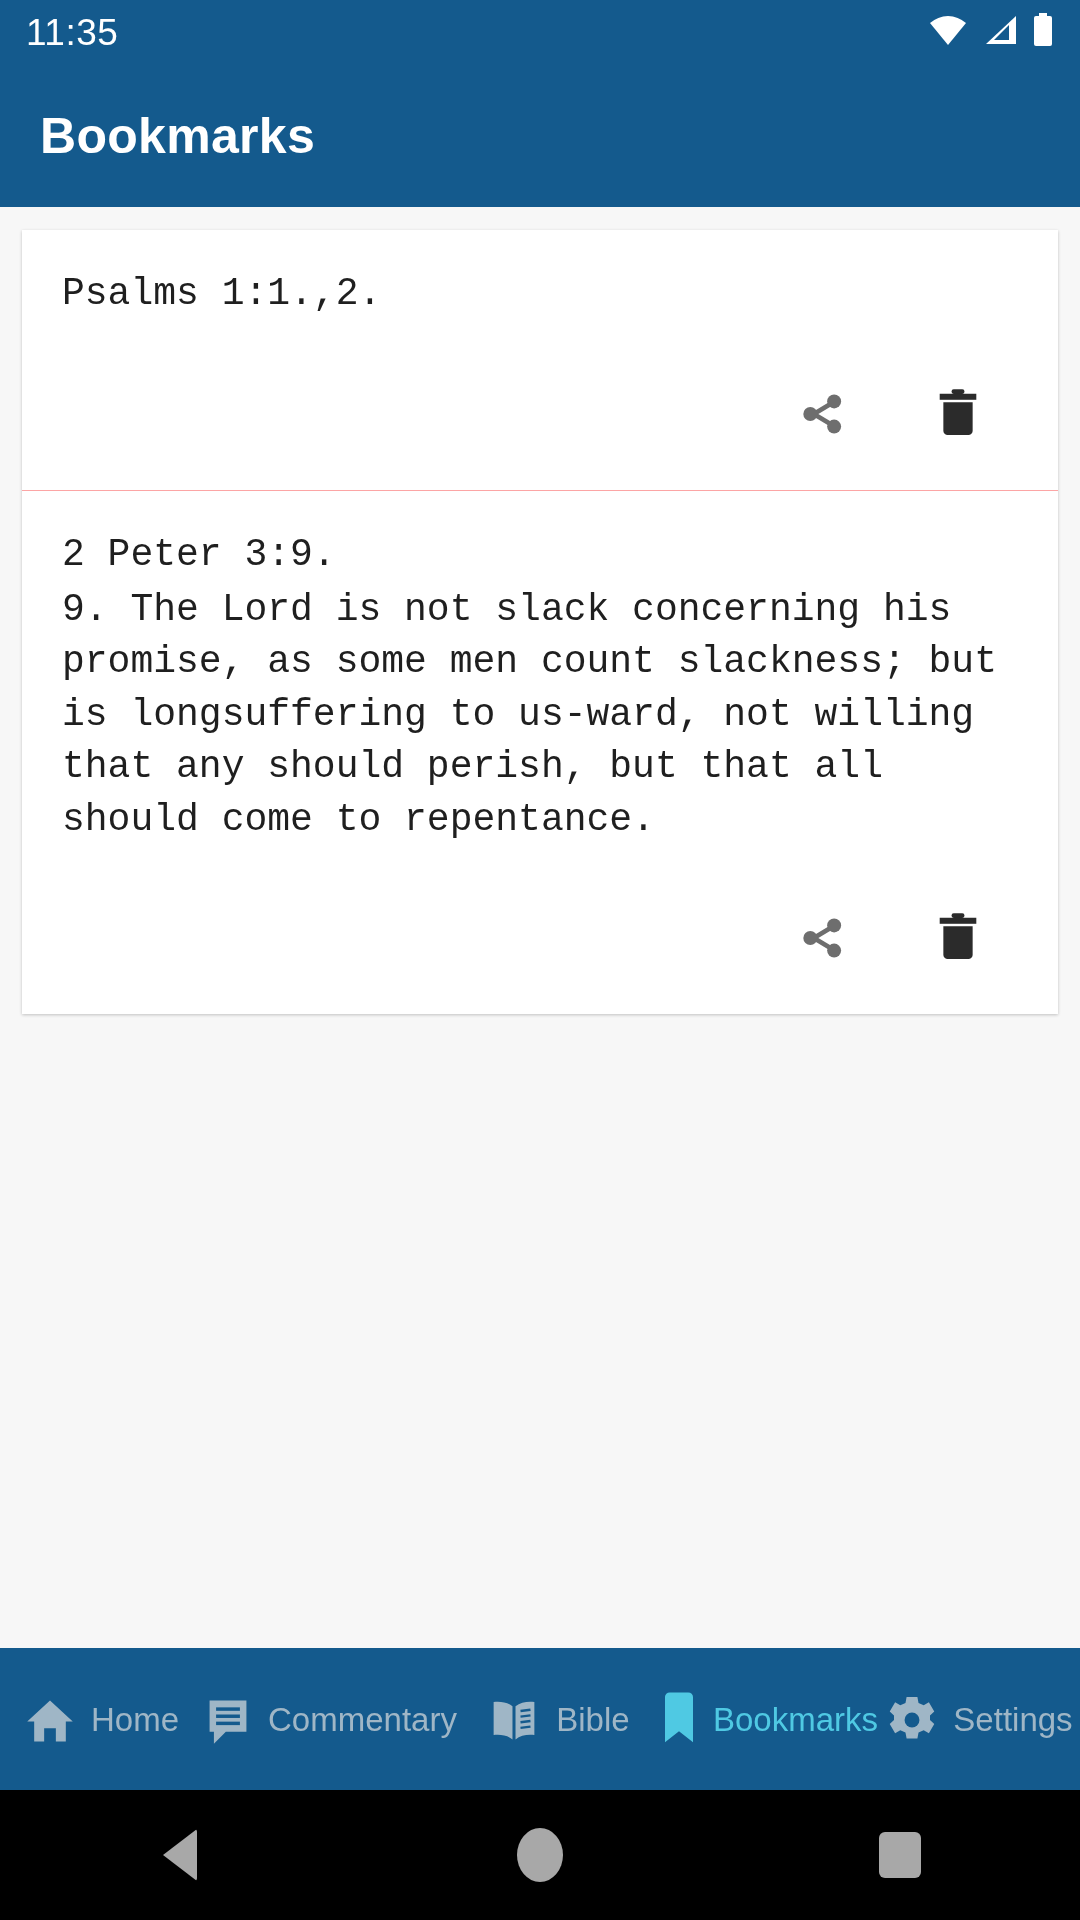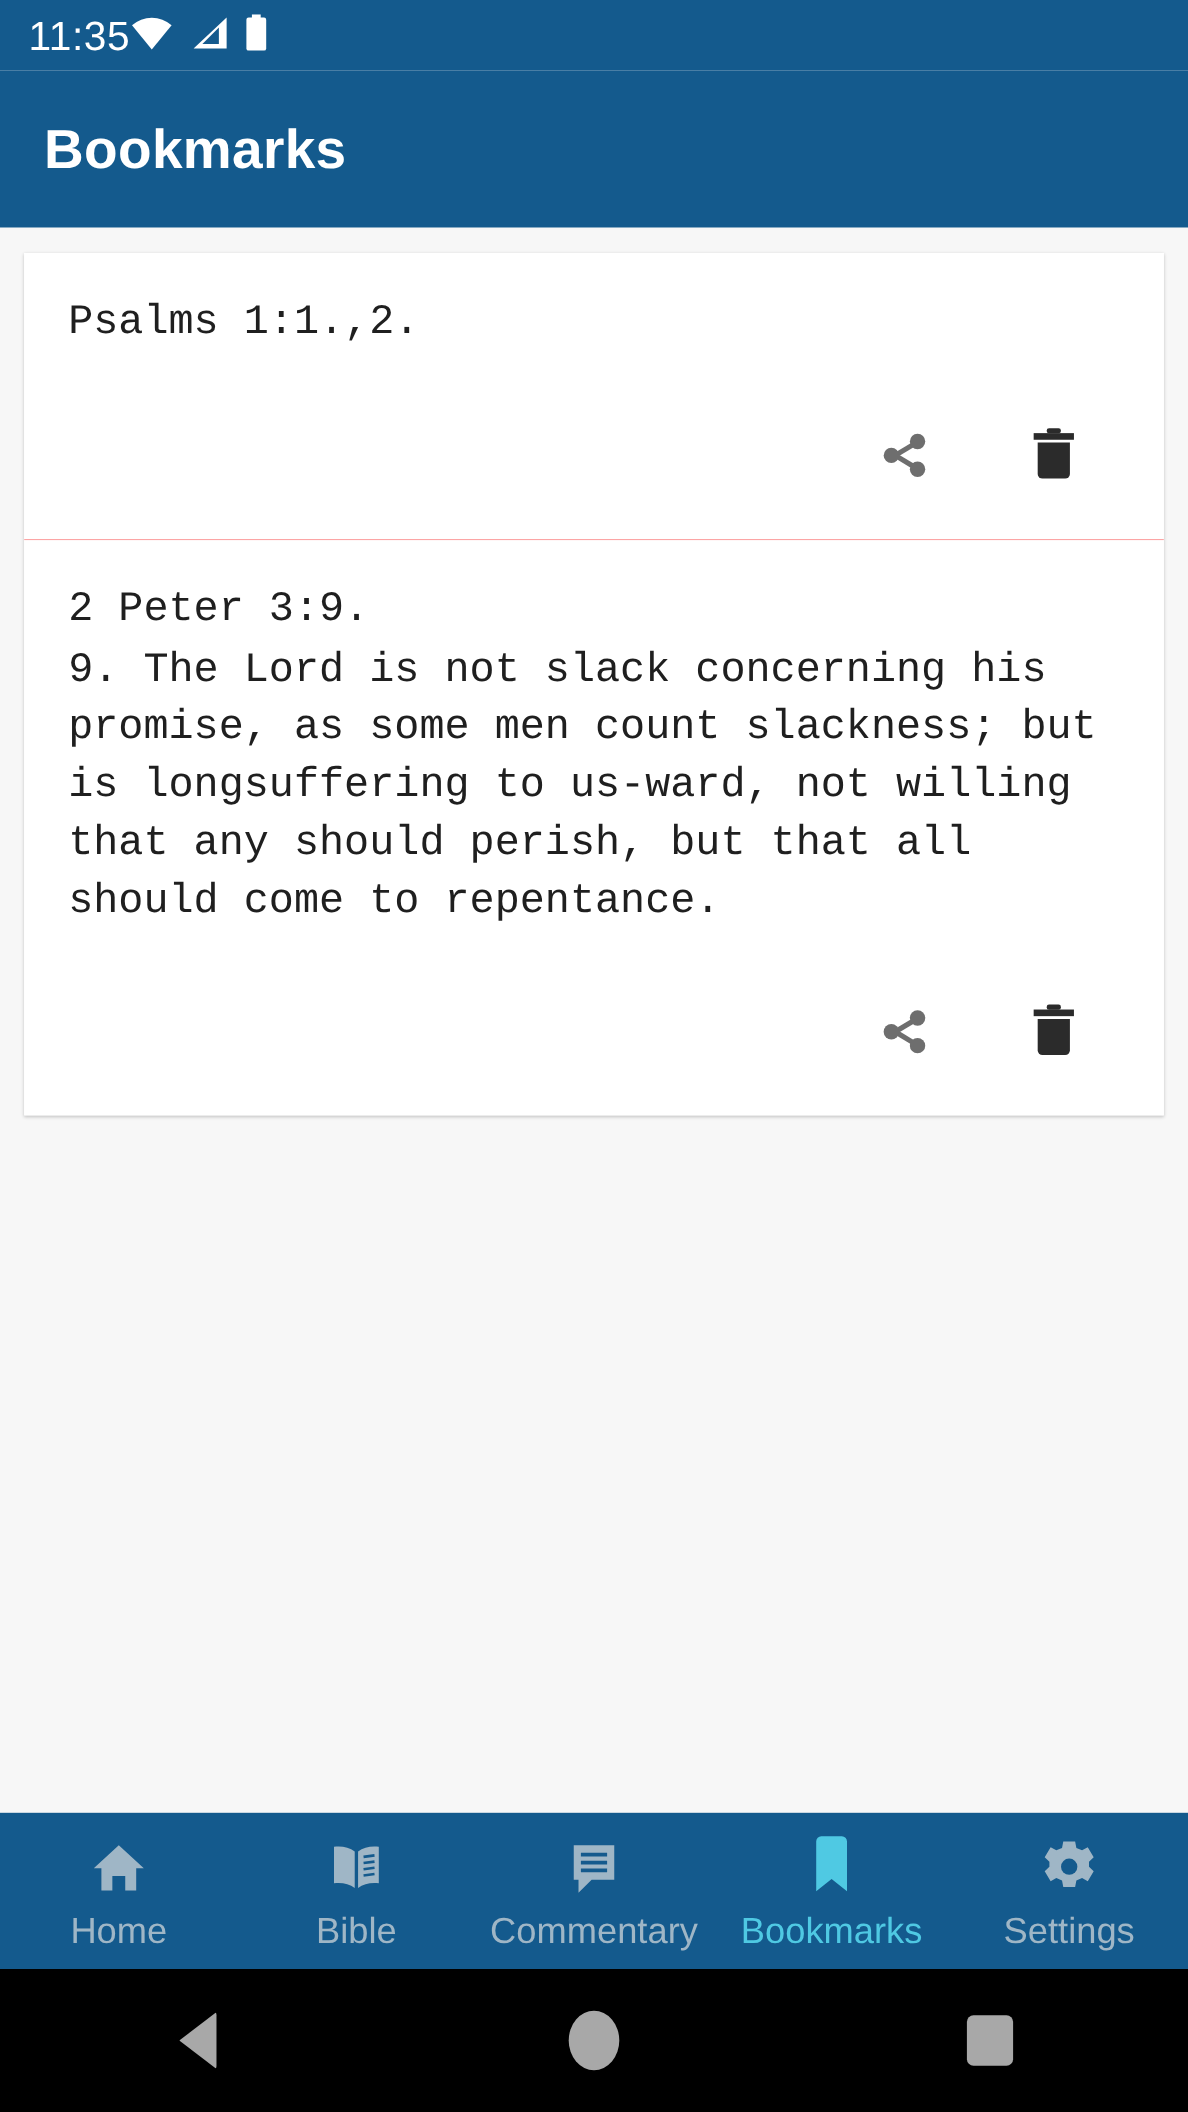--- a/index.html
+++ b/index.html
@@ -8,21 +8,21 @@
     background:#f4f4f4;
     font-family:"Liberation Sans", sans-serif;
     overflow:hidden;
   }
   .phone { position:relative; width:1080px; height:1920px; background:#f6f6f6; }
 
   
   .statusbar {
     position:absolute; top:0; left:0; width:1080px; height:64px;
     background:#145A8D; color:#ffffff;
-    display:flex; align-items:center; justify-content:flex-start;
+    display:flex; align-items:center; justify-content:space-between;
     padding:16px 26px;
   }
   .clock { font-size:37px; letter-spacing:0.5px; line-height:1; }
   .sysicons { display:flex; align-items:center; gap:14px; }
 
   
   .appbar {
     position:absolute; top:64px; left:0; width:1080px; height:143px;
     background:#145A8D; color:#fff;
     display:flex; align-items:center; padding:0 40px;
@@ -56,21 +56,21 @@
     width:72px; height:72px;
     display:flex; align-items:center; justify-content:center;
   }
 
   
   .bottomnav {
     position:absolute; top:1648px; left:0; width:1080px; height:142px;
     background:#145A8D; display:flex; align-items:center;
   }
   .navitem {
-    flex:1; display:flex; flex-direction:column;
+    flex:1; display:flex; flex-direction:row;
     align-items:center; justify-content:center; gap:14px;
   }
   .navitem .navicon { height:56px; display:flex; align-items:flex-end; }
   .navlabel { font-size:33px; color:#9fb6c6; line-height:1; }
   .navitem.active .navlabel { color:#4FC9E3; }
 
   
   .sysnav {
     position:absolute; top:1790px; left:0; width:1080px; height:130px;
     background:#000000; display:flex; align-items:center; justify-content:space-around;
@@ -175,52 +175,52 @@
 
   <div class="bottomnav">
 
     <div class="navitem">
       <span class="navicon">
         <svg width="54" height="52" viewBox="0 0 24 24">
           <path d="M12 2.5 L22.5 12.2 h-3.2 v9.3 h-4.6 v-6.1 h-5.4 v6.1 h-4.6 v-9.3 h-3.2 Z" fill="#9FB6C6"></path>
         </svg>
       </span>
       <span class="navlabel">Home</span>
+    </div>
+
+    <div class="navitem">
+      <span class="navicon">
+        <svg width="52" height="52" viewBox="0 0 24 24">
+          <path d="M3.5 2.5 h17 v14.5 h-9.5 L5.5 22.5 v-5.5 h-2 Z" fill="#9FB6C6"></path>
+          <g stroke="#145A8D" stroke-width="1.6">
+            <line x1="6.5" y1="6.5" x2="17.5" y2="6.5"></line>
+            <line x1="6.5" y1="9.8" x2="17.5" y2="9.8"></line>
+            <line x1="6.5" y1="13.1" x2="17.5" y2="13.1"></line>
+          </g>
+        </svg>
+      </span>
+      <span class="navlabel">Commentary</span>
     </div>
 
     <div class="navitem">
       <span class="navicon">
         <svg width="56" height="52" viewBox="0 0 24 24">
           <path d="M11.3 5.2 C9 3.3 5.6 2.8 2.6 3.2 v15.3 c3 -0.4 6.4 0.1 8.7 2 Z" fill="#9FB6C6"></path>
           <path d="M12.7 5.2 C15 3.3 18.4 2.8 21.4 3.2 v15.3 c-3 -0.4 -6.4 0.1 -8.7 2 Z" fill="#9FB6C6"></path>
           <g stroke="#145A8D" stroke-width="1.1">
             <line x1="15" y1="7.4" x2="19.6" y2="6.8"></line>
             <line x1="15" y1="10.0" x2="19.6" y2="9.4"></line>
             <line x1="15" y1="12.6" x2="19.6" y2="12.0"></line>
             <line x1="15" y1="15.2" x2="19.6" y2="14.6"></line>
           </g>
         </svg>
       </span>
       <span class="navlabel">Bible</span>
     </div>
 
-    <div class="navitem">
-      <span class="navicon">
-        <svg width="52" height="52" viewBox="0 0 24 24">
-          <path d="M3.5 2.5 h17 v14.5 h-9.5 L5.5 22.5 v-5.5 h-2 Z" fill="#9FB6C6"></path>
-          <g stroke="#145A8D" stroke-width="1.6">
-            <line x1="6.5" y1="6.5" x2="17.5" y2="6.5"></line>
-            <line x1="6.5" y1="9.8" x2="17.5" y2="9.8"></line>
-            <line x1="6.5" y1="13.1" x2="17.5" y2="13.1"></line>
-          </g>
-        </svg>
-      </span>
-      <span class="navlabel">Commentary</span>
-    </div>
-
     <div class="navitem active">
       <span class="navicon">
         <svg width="40" height="56" viewBox="0 0 16 24">
           <path d="M2 2.6 a2 2 0 0 1 2 -2 h8 a2 2 0 0 1 2 2 v19.4 l-6 -4.8 l-6 4.8 Z" fill="#4FC9E3"></path>
         </svg>
       </span>
       <span class="navlabel">Bookmarks</span>
     </div>
 
     <div class="navitem">

